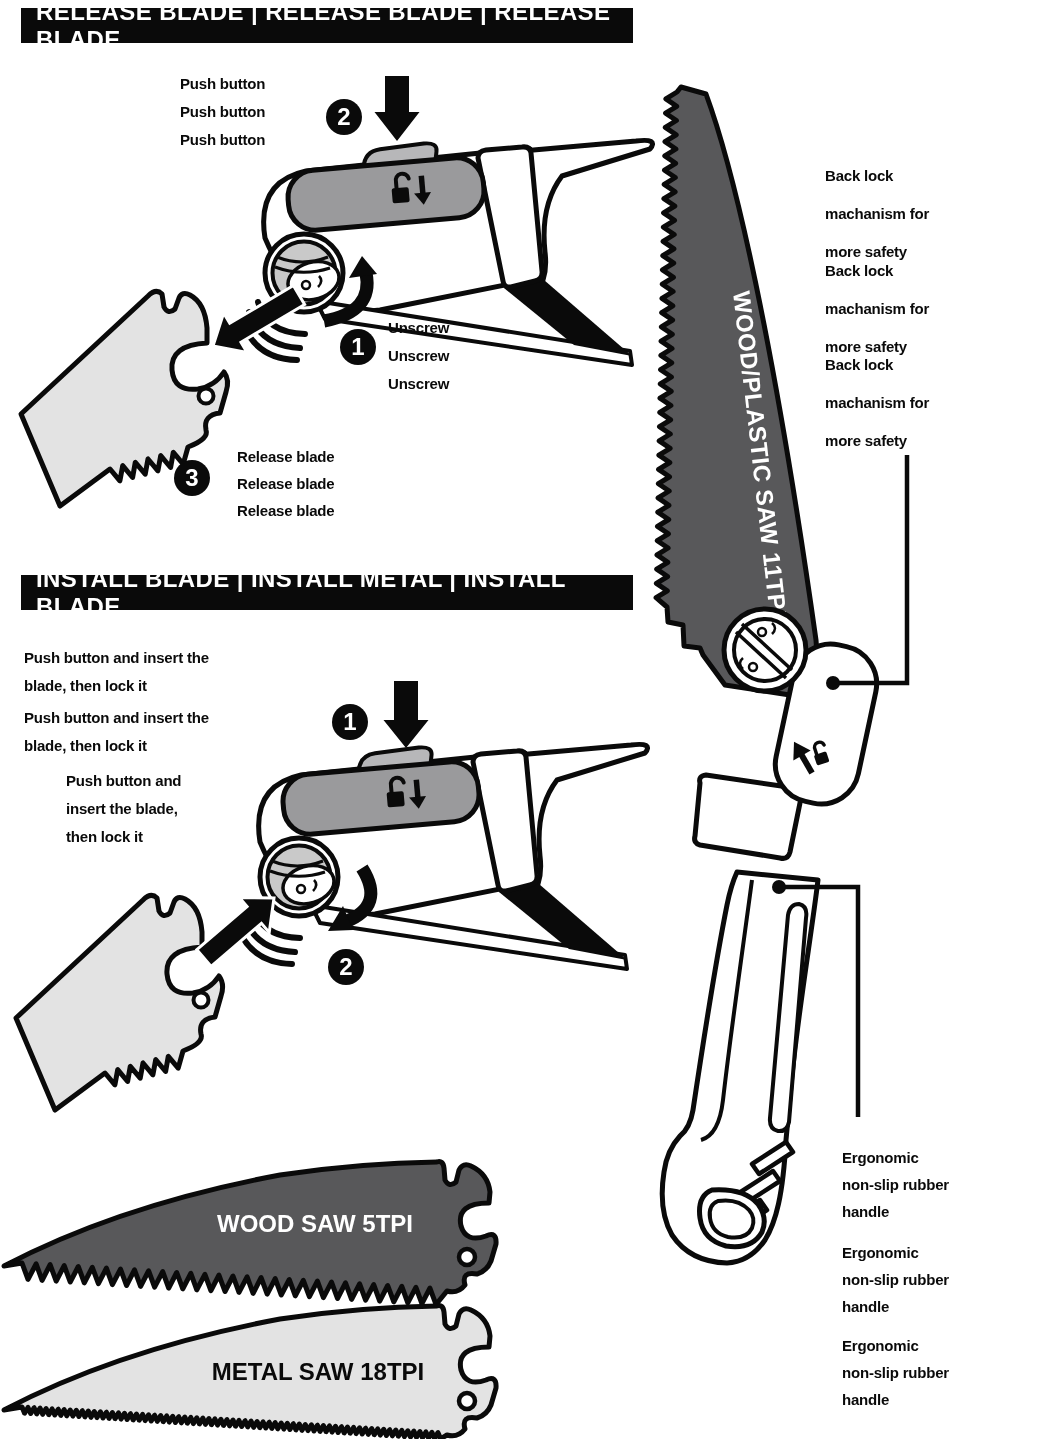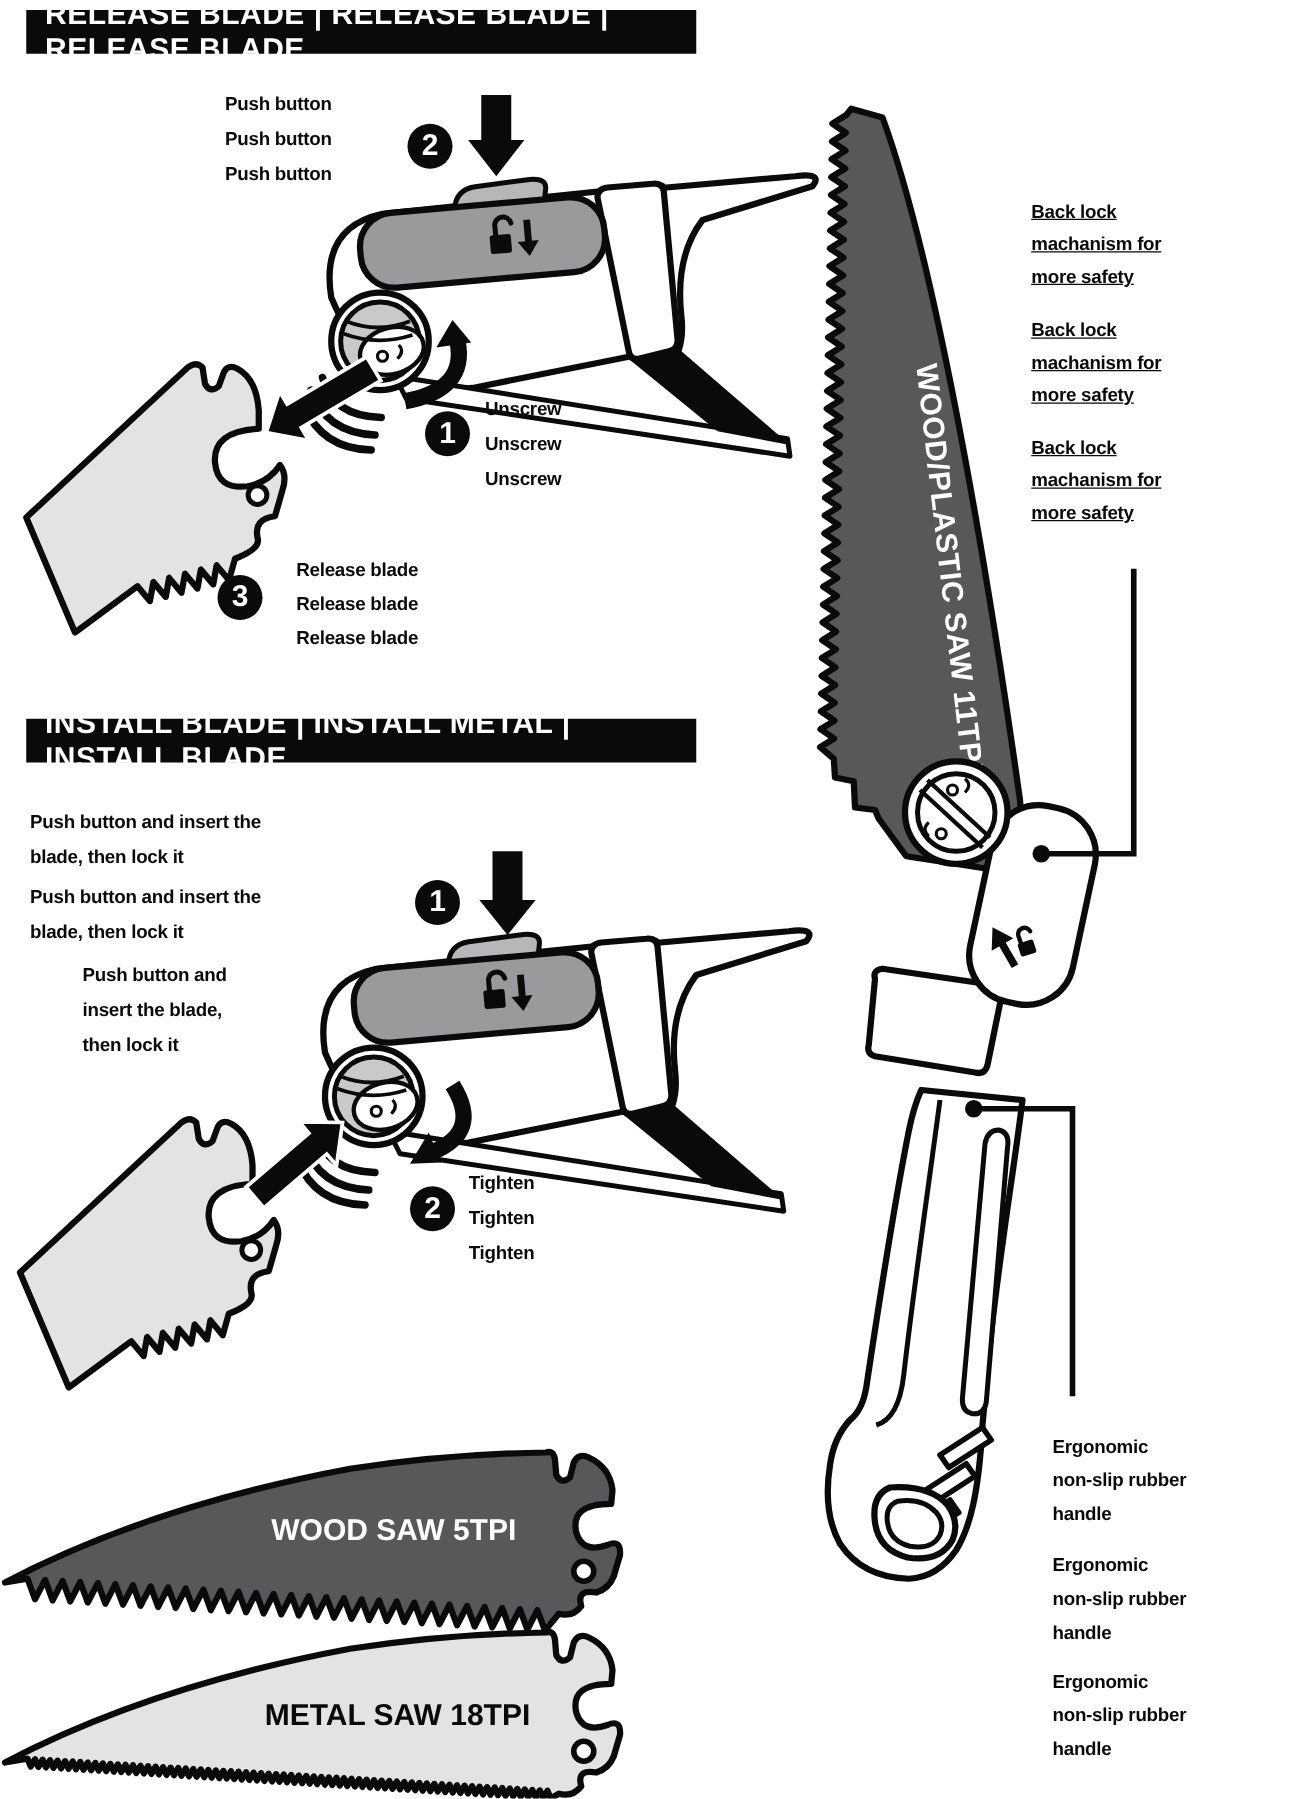--- a/index.html
+++ b/index.html
@@ -1,24 +1,24 @@
 <!DOCTYPE html>
 <html><head>
 <meta charset="utf-8">
 <style>
   html,body{margin:0;padding:0;background:#fff;}
   #page{position:relative;width:1050px;height:1439px;background:#fff;overflow:hidden;
         font-family:"Liberation Sans","DejaVu Sans",sans-serif;}
   #art{position:absolute;left:0;top:0;z-index:1;}
-  .banner{position:absolute;left:21px;width:536px;height:35px;background:#0a0a0a;color:#fff;
+  .banner{position:absolute;left:21px;width:612px;height:35px;background:#0a0a0a;color:#fff;
           display:flex;align-items:center;padding-left:15px;box-sizing:border-box;
           font-size:24px;font-weight:700;letter-spacing:.4px;z-index:3;}
   .lbl{position:absolute;font-weight:700;font-size:15px;line-height:28px;color:#0a0a0a;
        white-space:pre-line;letter-spacing:-.2px;z-index:3;}
-  .lh26{line-height:26px;text-decoration:underline;}
+  .lh26{line-height:38px;}
   .lh27{line-height:27px;margin-left:17px;}
   .num{position:absolute;width:36px;height:36px;border-radius:50%;background:#0a0a0a;color:#fff;
        display:flex;align-items:center;justify-content:center;font-size:24px;font-weight:700;z-index:4;}
   svg text{font-family:"Liberation Sans","DejaVu Sans",sans-serif;font-weight:700;}
 </style>
 </head>
 <body>
 
 <div id="page">
 
@@ -165,23 +165,20 @@
 
   <div class="lbl" style="left:24px;top:644px;width:300px;">Push button and insert the
 blade, then lock it</div>
   <div class="lbl" style="left:24px;top:704px;width:300px;">Push button and insert the
 blade, then lock it</div>
   <div class="lbl" style="left:24px;top:767px;width:300px;margin-left:42px;">Push button and
 insert the blade,
 then lock it</div>
   <div class="num" style="left:332px;top:704px;">1</div>
 
-  <div class="lbl" style="left:375px;top:933px;"><span>Tighten</span>
-<span>Tighten</span>
-<span>Tighten</span></div>
   <div class="num" style="left:328px;top:949px;">2</div>
 
   <div class="lbl lh26" style="left:825px;top:157px;width:210px;">Back lock
 machanism for
 more safety</div>
   <div class="lbl lh26" style="left:825px;top:252px;width:210px;">Back lock
 machanism for
 more safety</div>
   <div class="lbl lh26" style="left:825px;top:346px;width:210px;">Back lock
 machanism for

